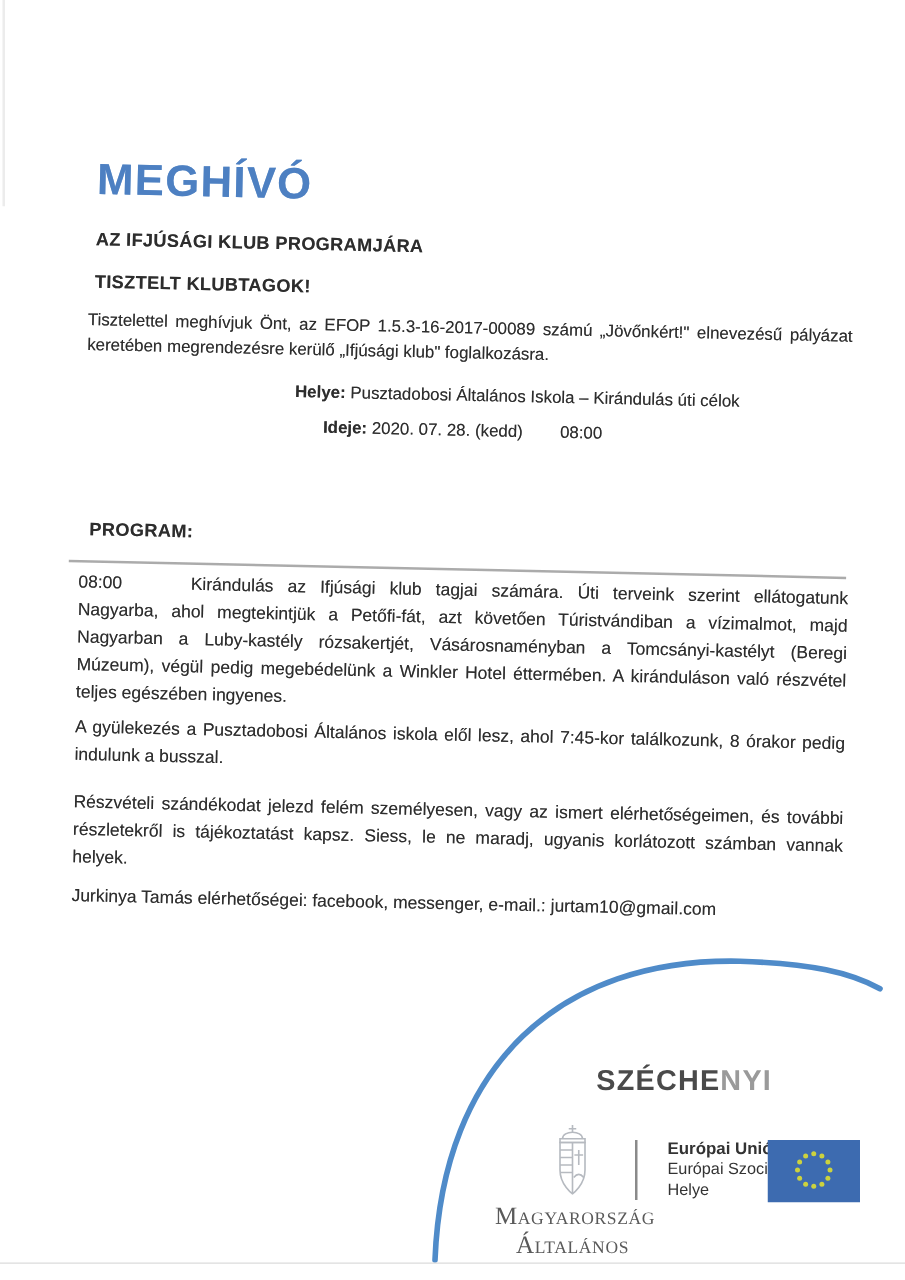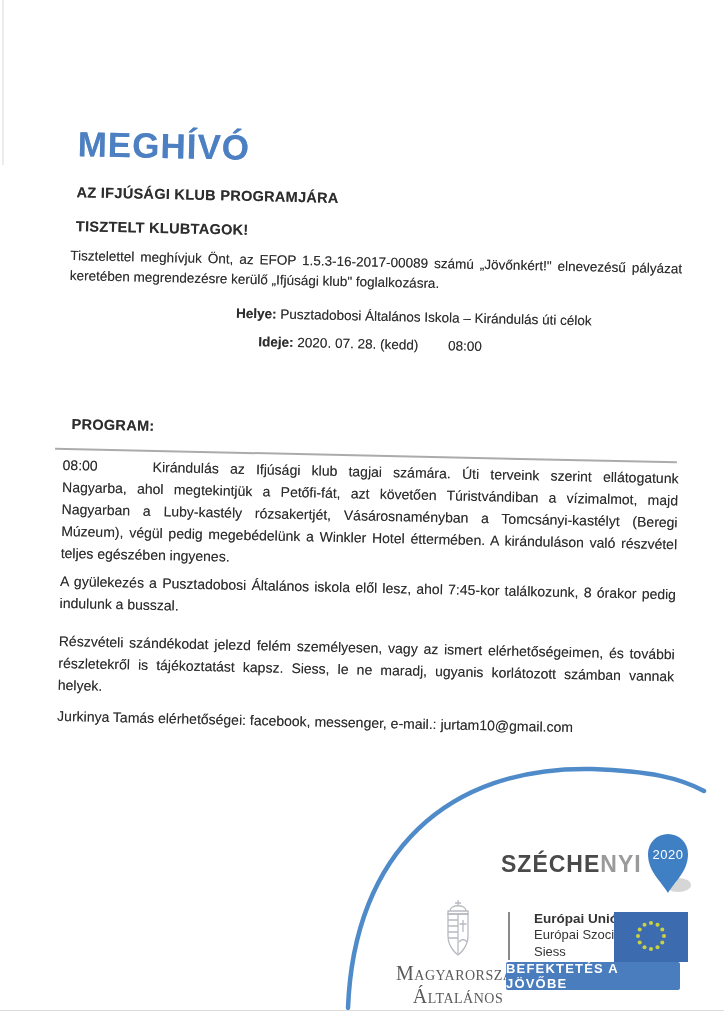--- a/index.html
+++ b/index.html
@@ -49,21 +49,21 @@
   p.bodytext{margin:0;font-size:14px;line-height:1.58;text-align:justify;width:616px;}
   .para-program{left:70px;top:454px;}
   .ptime{display:inline-block;width:90px;}
   .para-meeting{left:70px;top:570px;}
   .para-rsvp{left:70px;top:630px;}
   .contact{left:70px;top:708px;font-size:14px;margin:0;}
   
   .footer{position:absolute;inset:0;}
   .swoosh{position:absolute;left:0;top:0;}
   .szechenyi{
-    position:absolute;left:501px;top:834px;height:60px;
+    position:absolute;left:477px;top:834px;height:60px;
     display:flex;align-items:center;
   }
   .sz-text{font-size:23px;font-weight:700;letter-spacing:1px;color:#4a4a4a;}
   .sz-text .lite{color:var(--muted-gray);}
   .pin-wrap{margin-left:4px;position:relative;width:48px;height:62px;}
   .gov{
     position:absolute;left:396px;top:898px;width:124px;
     text-align:center;
   }
   .gov .crest{display:block;margin:0 auto 2px auto;}
@@ -121,27 +121,20 @@
   </div>
 
   <div class="footer">
 
     <svg class="swoosh" width="724" height="1024" viewBox="0 0 724 1024" fill="none">
       <path d="M 348 1008 C 354 852 448 766 592 769 C 650 771 680 778 704 791" style="stroke:var(--arc-blue)" stroke-width="4.5" stroke-linecap="round" fill="none"></path>
     </svg>
 
     <div class="szechenyi">
       <span class="sz-text"><span>SZÉCHE</span><span class="lite">NYI</span></span>
-      <span class="pin-wrap">
-        <svg width="48" height="62" viewBox="0 0 48 62">
-          <ellipse cx="32" cy="52" rx="13" ry="7" fill="#c8c8c8" opacity="0.75"></ellipse>
-          <path d="M 22 60 C 14 47 2 38 2 21 A 20 20 0 1 1 42 21 C 42 38 30 47 22 60 Z" style="fill:var(--pin-blue)"></path>
-          <text x="22" y="26" text-anchor="middle" font-size="13" letter-spacing="0.5" fill="#ffffff" font-family="Liberation Sans, sans-serif" font-weight="400">2020</text>
-        </svg>
-      </span>
     </div>
 
     <div class="gov">
       <svg class="crest" width="46" height="62" viewBox="0 0 46 62" fill="none" style="stroke:var(--crest-gray)" stroke-width="1.3">
         <path d="M23 2 V8 M20 5 H26"></path>
         <path d="M15 13 C15 6 31 6 31 13"></path>
         <path d="M13 13 H33 V16 H13 Z"></path>
         <path d="M13 16 H33 V38 C33 50 23 57 23 57 C23 57 13 50 13 38 Z"></path>
         <path d="M23 16 V57"></path>
         <path d="M13 22 H23 M13 28 H23 M13 34 H23 M13 40 H23"></path>
@@ -150,21 +143,21 @@
       </svg>
       <div class="gov-name">Magyarország</div>
       <div class="gov-name">Általános</div>
     </div>
 
     <div class="eu-block">
       <div class="eu-divider"></div>
       <div class="eu-text">
         <div class="b">Európai Unió</div>
         <div>Európai Szociális</div>
-        <div>Siess</div>
+        <div>Helye</div>
       </div>
     </div>
 
     <svg class="eu-flag" width="74" height="50" viewBox="0 0 74 50">
       <rect x="0" y="0" width="74" height="50" style="fill:var(--flag-blue)"></rect>
       <g style="fill:var(--star-yellow)">
         <circle cx="37" cy="11" r="2"></circle>
         <circle cx="43.5" cy="12.7" r="2"></circle>
         <circle cx="48.3" cy="17.5" r="2"></circle>
         <circle cx="50" cy="24" r="2"></circle>
@@ -172,18 +165,17 @@
         <circle cx="43.5" cy="35.3" r="2"></circle>
         <circle cx="37" cy="37" r="2"></circle>
         <circle cx="30.5" cy="35.3" r="2"></circle>
         <circle cx="25.7" cy="30.5" r="2"></circle>
         <circle cx="24" cy="24" r="2"></circle>
         <circle cx="25.7" cy="17.5" r="2"></circle>
         <circle cx="30.5" cy="12.7" r="2"></circle>
       </g>
     </svg>
 
-    <div class="banner">BEFEKTETÉS A JÖVŐBE</div>
 
     <div class="page-edge-bottom"></div>
   </div>
 
 </div>
 
 </body></html>

